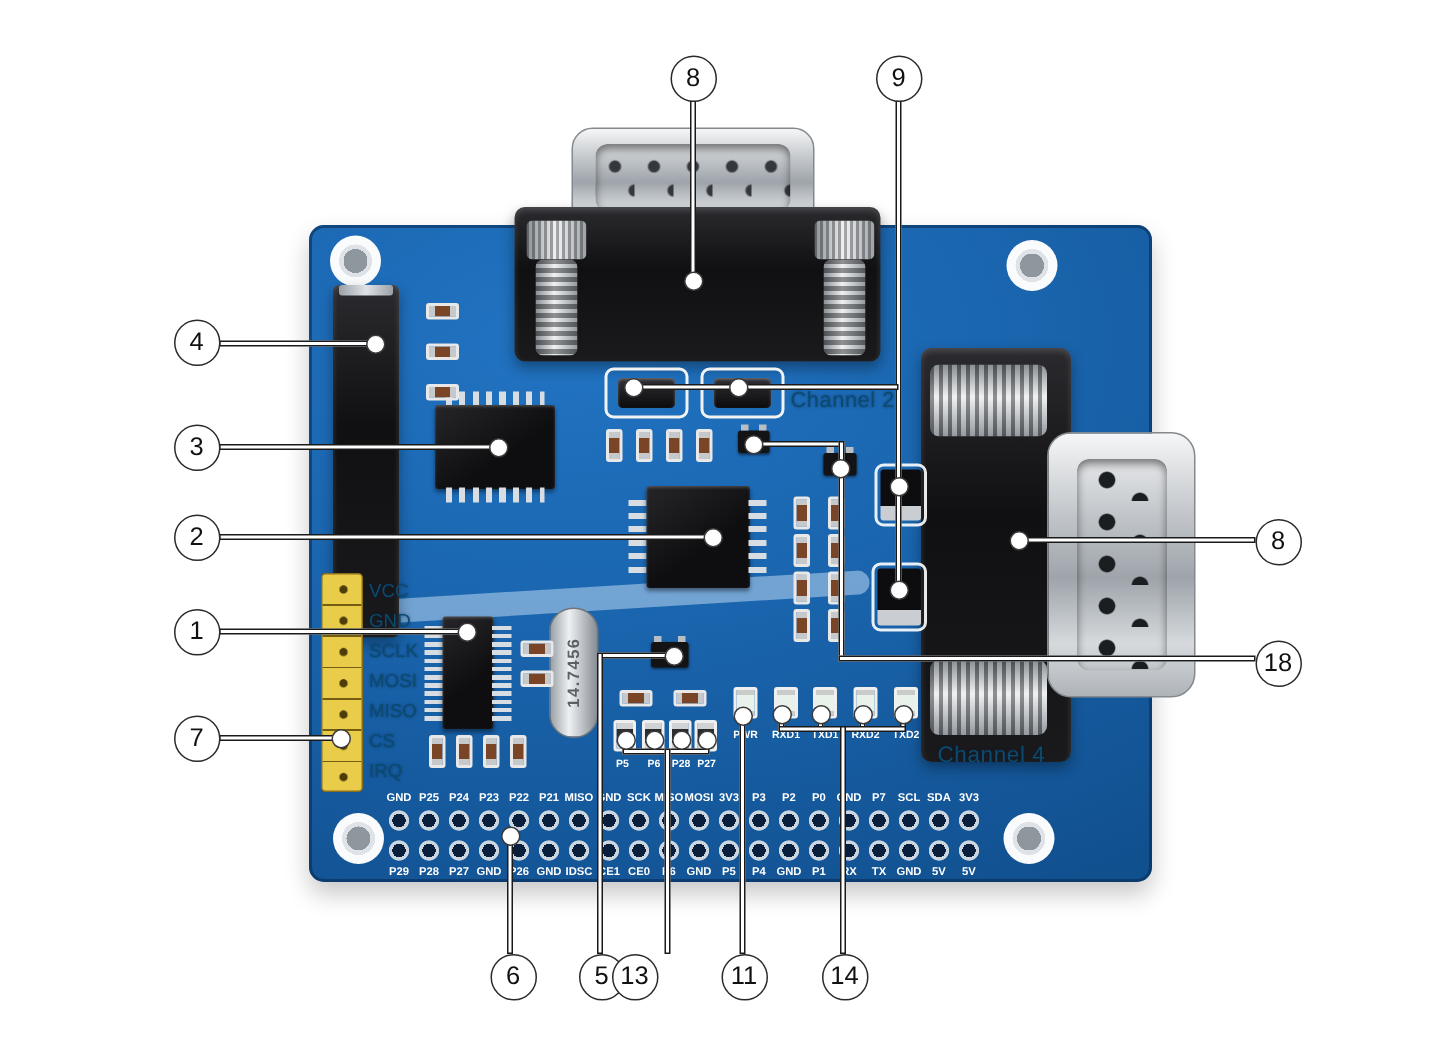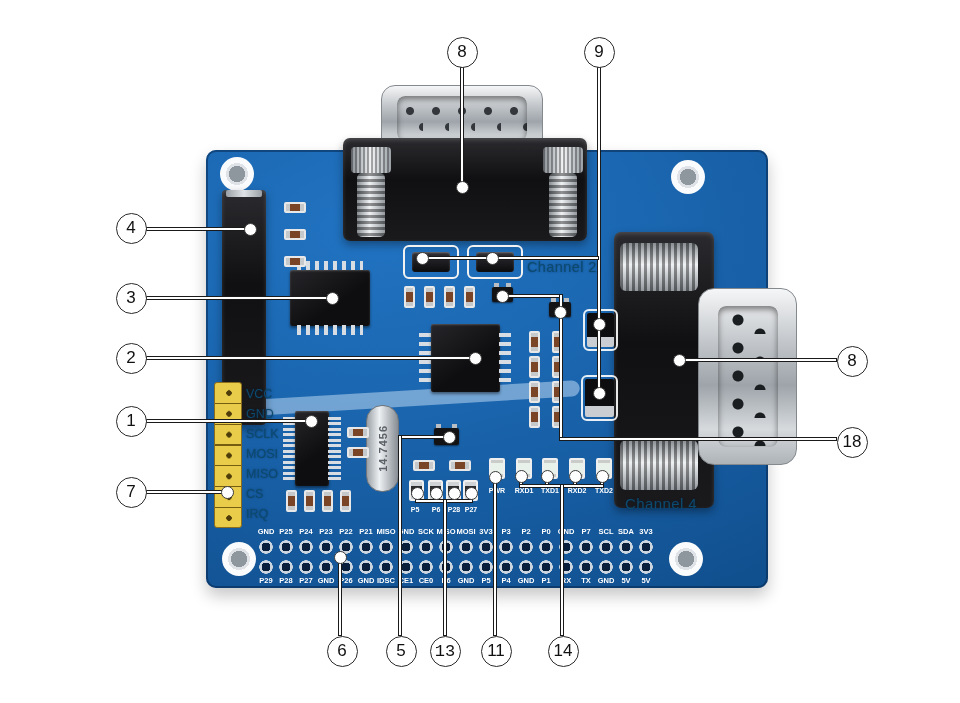--- a/index.html
+++ b/index.html
@@ -294,21 +294,21 @@
     </div>
   <div class="abs cnum" style="left:852px;top:442px;">
       <span>18</span>
     </div>
   <div class="abs cnum" style="left:342px;top:651px;">
       <span>6</span>
     </div>
   <div class="abs cnum" style="left:401px;top:651px;">
       <span>5</span>
     </div>
-  <div class="abs cnum" style="left:445px;top:651px;font-family:Liberation Mono, monospace;">
+  <div class="abs cnum" style="left:423px;top:651px;">
       <span>13</span>
     </div>
   <div class="abs cnum" style="left:496px;top:651px;">
       <span>11</span>
     </div>
   <div class="abs cnum" style="left:563px;top:651px;">
       <span>14</span>
     </div>
 
 </div>

